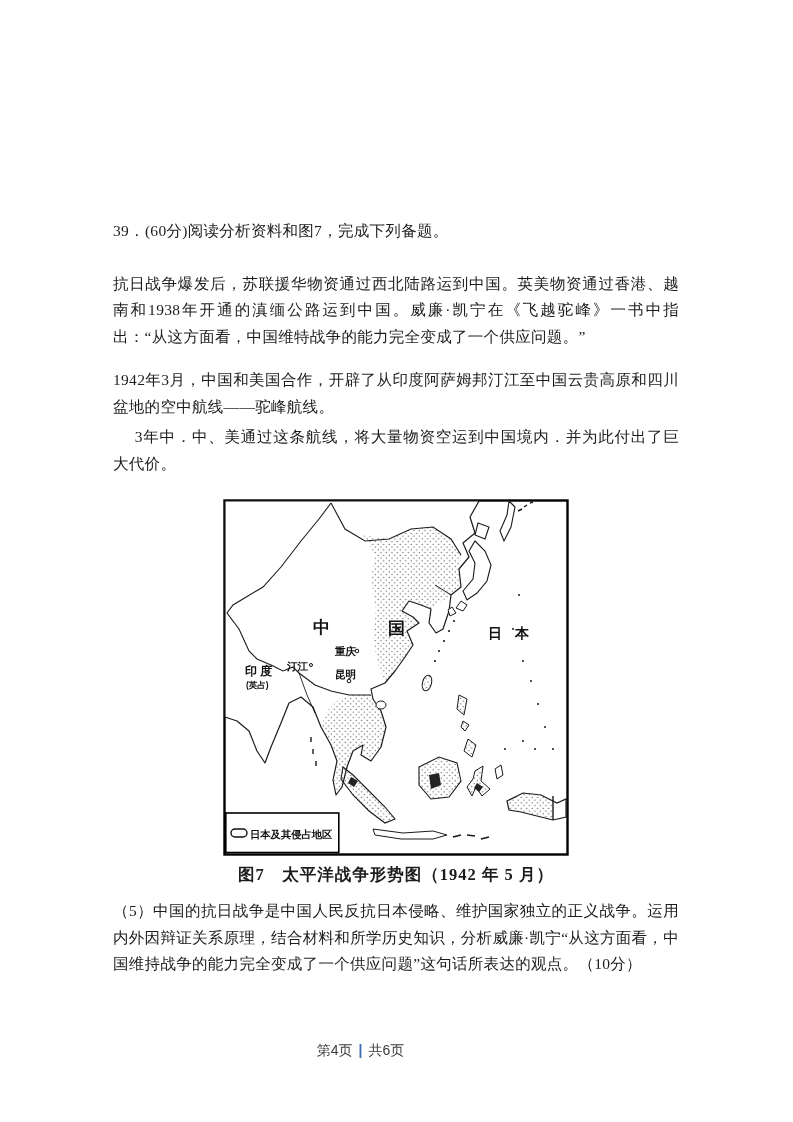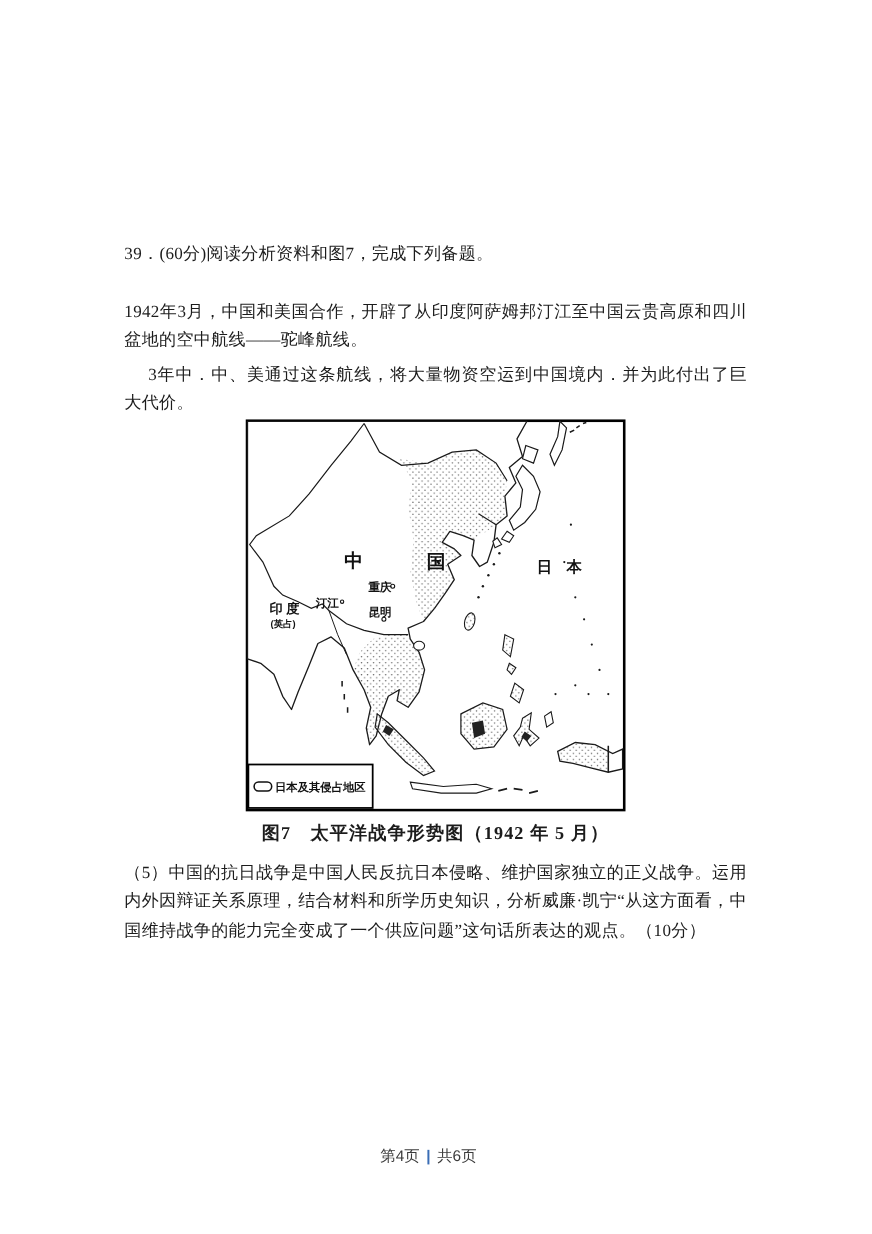--- a/index.html
+++ b/index.html
@@ -26,21 +26,21 @@
   .para {
     font-size: 15.5px;
     line-height: 26.5px;
     text-align: justify;
     letter-spacing: 0.3px;
     margin: 0;
   }
   .q-header { margin-bottom: 26px; }
   .p1 { margin-bottom: 17px; }
   .p2 { margin-bottom: 4px; }
-  .p3 { text-indent: 1.4em; margin-bottom: 0; }
+  .p3 { text-indent: 1.4em; margin-bottom: 22px; }
   .q5 { margin-top: 8px; }
   .q6 { margin-top: 1px; }
 
   figure.map-figure {
     margin: 0;
     padding: 0;
     text-align: center;
   }
   .map-wrap {
     width: 346px;
@@ -56,40 +56,40 @@
   }
   .footer {
     position: absolute;
     left: 0;
     top: 1042px;
     width: 721px;
     text-align: center;
     font-size: 14px;
     font-family: "Liberation Sans", "DejaVu Sans", sans-serif;
     color: #3b3b3b;
-    margin-left: 29px;
   }
   .footer .sep {
     color: #3a6db5;
     font-weight: bold;
     padding: 0 6px;
   }
   svg text {
     font-family: "Liberation Sans", "DejaVu Sans", sans-serif;
     fill: #111;
   }
 </style>
 </head>
 <body>
 
 <div class="page">
   <div class="content">
 
     <p class="para q-header">39．(60分)阅读分析资料和图7，完成下列备题。</p>
 
+    <p class="para p1">抗日战争爆发后，苏联援华物资通过西北陆路运到中国。英美物资通过香港、越南和1938年开通的滇缅公路运到中国。威廉·凯宁在《飞越驼峰》一书中指出：“从这方面看，中国维特战争的能力完全变成了一个供应问题。”</p>
 
     <p class="para p2">1942年3月，中国和美国合作，开辟了从印度阿萨姆邦汀江至中国云贵高原和四川盆地的空中航线——驼峰航线。</p>
 
     <p class="para p3">3年中．中、美通过这条航线，将大量物资空运到中国境内．并为此付出了巨大代价。</p>
 
     <figure class="map-figure">
       <div class="map-wrap">
         <svg width="346" height="357" viewBox="0 0 346 357">
           <defs>
             <pattern id="stip" width="5.5" height="5.5" patternUnits="userSpaceOnUse">

